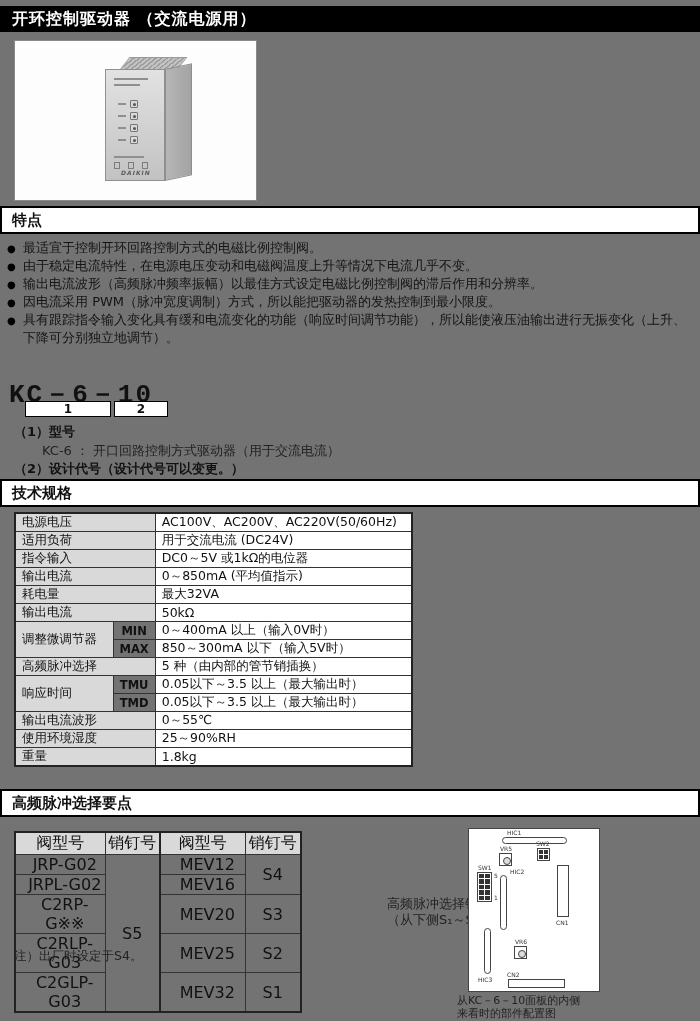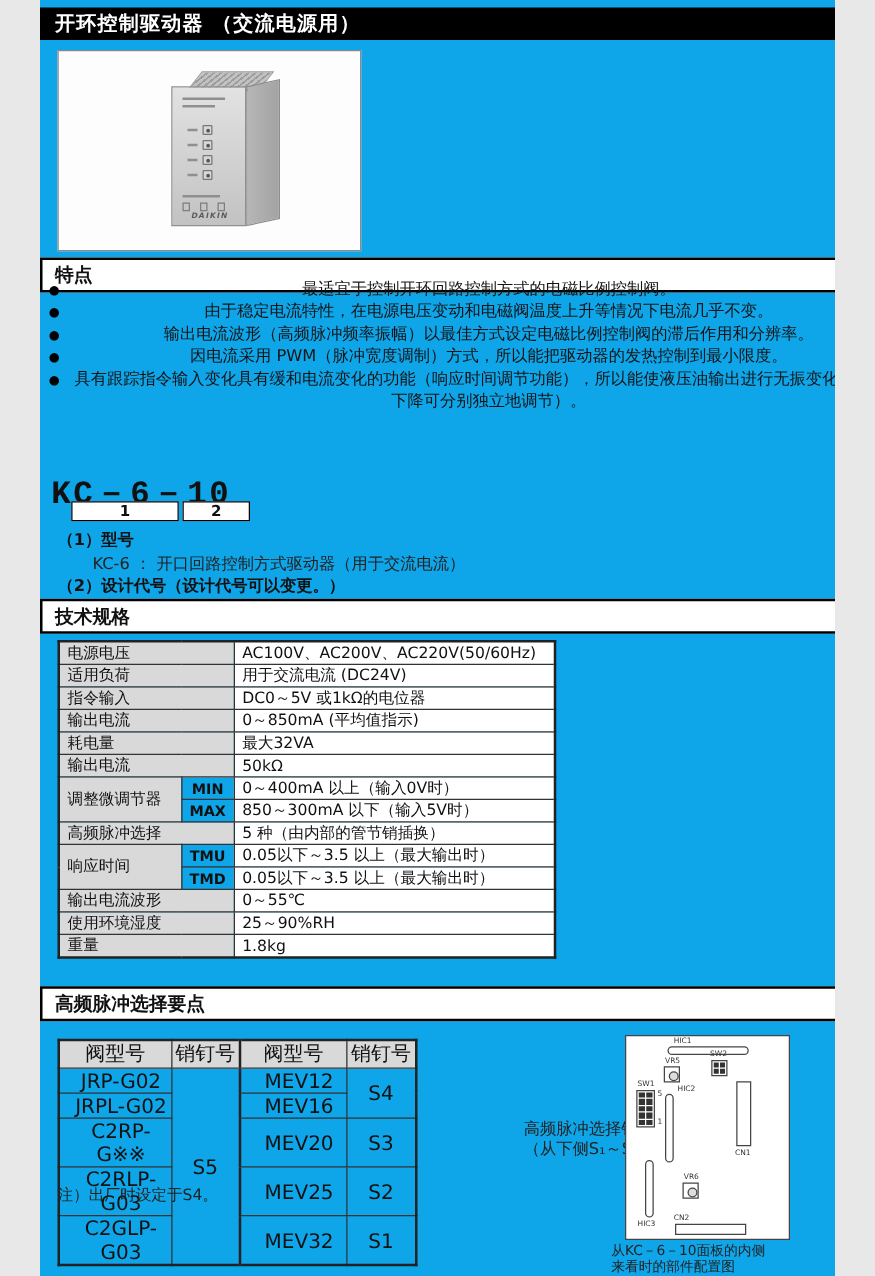--- a/index.html
+++ b/index.html
@@ -1,19 +1,19 @@
 <!DOCTYPE html>
 <html><head>
 <meta charset="utf-8">
 <style>
   * { margin:0; padding:0; box-sizing:border-box; }
   body { background:#e8e8e8; font-family:"DejaVu Sans","Liberation Sans",sans-serif; }
   #page {
-    position:relative; width:636px; height:1021px; margin:0 auto;
-    background:#0ea5e9; color:#111; overflow:hidden;
+    position:relative; width:700px; height:1021px; margin:0 auto;
+    background:#737373; color:#111; overflow:hidden;
   }
 
   
   .title-bar {
     position:absolute; left:0; top:6px; width:700px; height:26px;
     background:#000; color:#fff; font-size:16px; font-weight:bold;
     line-height:26px; padding-left:12px; letter-spacing:1px;
   }
 
   
@@ -54,21 +54,21 @@
   }
 
   
   .sec-hdr {
     position:absolute; left:0; width:700px; height:28px;
     border:2px solid #000; background:#fff;
     font-size:15px; font-weight:bold; line-height:24px; padding-left:10px;
   }
 
   
-  .features-list { position:absolute; left:7px; top:223px; width:688px; list-style:none;text-align:center; }
+  .features-list { position:absolute; left:7px; top:239px; width:688px; list-style:none; }
   .features-list li {
     position:relative; font-size:13px; line-height:18px; padding-left:16px; color:#141414;
   }
   .features-list li::before {
     content:"●"; position:absolute; left:0; top:1px; font-size:10px; color:#000;
   }
 
   
   .model-code {
     position:absolute; left:9px; top:376px; font-size:26px; font-weight:bold;

